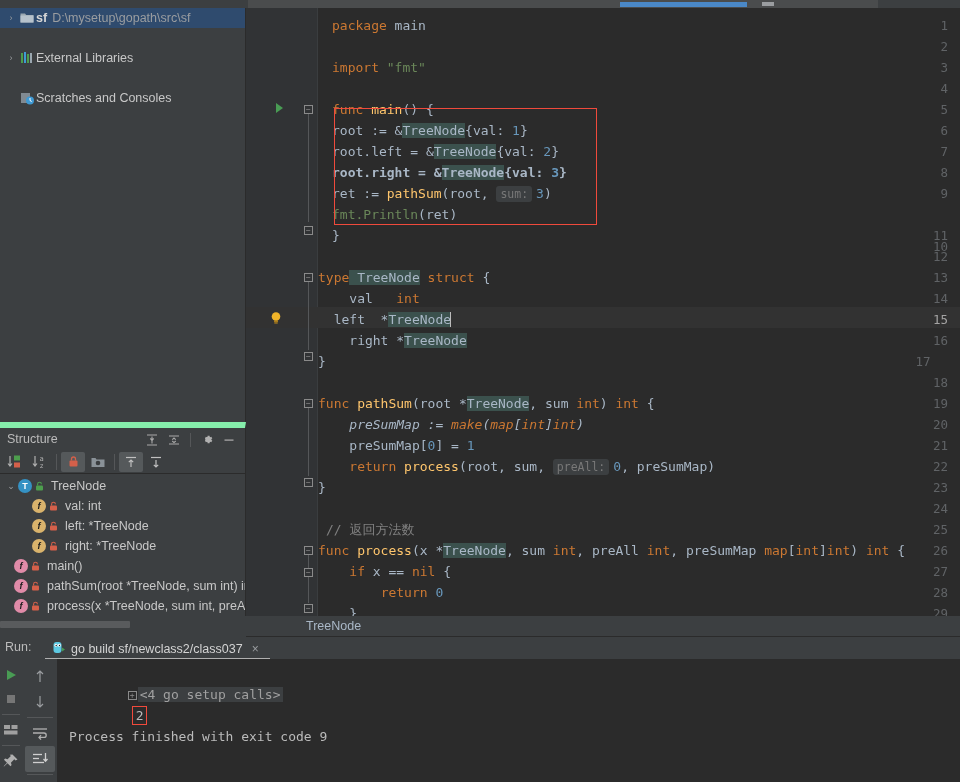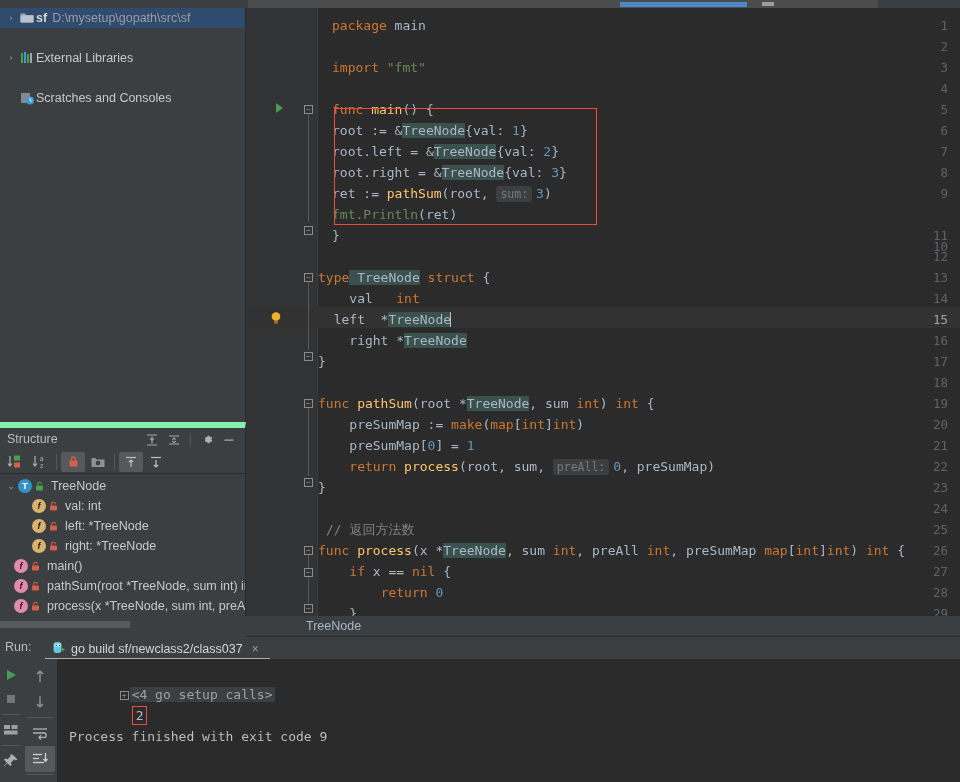--- a/index.html
+++ b/index.html
@@ -183,21 +183,21 @@
   .rt-btn2.on { background:#55595b; }
   .hsep { width:18px; height:1px; background:#555759; margin:3px 2px; }
   .hsep2 { width:26px; height:1px; background:#555759; margin:2px 4px; }
 
   .console {
     position:absolute; left:57px; top:22px; right:0; height:123px;
     background:#2b2b2b; color:#bbbbbb;
     font-family:"DejaVu Sans Mono", monospace; font-size:13px;
     padding-top:4px;
   }
-  .con-line { height:21px; line-height:21px; white-space:pre; padding-left:0; }
+  .con-line { height:21px; line-height:21px; white-space:pre; padding-left:8px; }
   .folded { background:#3c3f41; color:#a0a0a0; padding:0 2px; }
   .foldbox {
     display:inline-block; width:9px;height:9px;border:1px solid #8a8a8a;color:#8a8a8a;
     font-size:8px;line-height:7px;text-align:center;vertical-align:1px; margin-right:1px;
   }
   .out-num { color:#bbbbbb; }
   .red-outline { border:1px solid #f04a3c; padding:0 3px; display:inline-block; line-height:17px; }
 </style>
 </head>
 <body>
@@ -425,21 +425,21 @@
     <div class="ln" style="top:133px;">7</div>
     <div class="ln" style="top:154px;">8</div>
     <div class="ln" style="top:175px;">9</div>
     <div class="ln" style="top:196px;margin-top:32px;">10</div>
     <div class="ln" style="top:217px;">11</div>
     <div class="ln" style="top:238px;">12</div>
     <div class="ln" style="top:259px;">13</div>
     <div class="ln" style="top:280px;">14</div>
     <div class="ln cur" style="top:301px;">15</div>
     <div class="ln" style="top:322px;">16</div>
-    <div class="ln" style="top:343px;">17</div>
+    <div class="ln" style="top:343px;text-align:center;">17</div>
     <div class="ln" style="top:364px;">18</div>
     <div class="ln" style="top:385px;">19</div>
     <div class="ln" style="top:406px;">20</div>
     <div class="ln" style="top:427px;">21</div>
     <div class="ln" style="top:448px;">22</div>
     <div class="ln" style="top:469px;">23</div>
     <div class="ln" style="top:490px;">24</div>
     <div class="ln" style="top:511px;">25</div>
     <div class="ln" style="top:532px;">26</div>
     <div class="ln" style="top:553px;">27</div>
@@ -478,41 +478,41 @@
       <div class="codeline" style="top:7px; left:14px;"><span class="kw">package</span><span class="ident"> main</span></div>
 
       <div class="codeline" style="top:49px; left:14px;"><span class="kw">import</span><span class="str"> "fmt"</span></div>
 
       <div class="codeline" style="top:91px; left:14px;"><span class="kw">func</span><span class="fn"> main</span><span class="ident">() {</span></div>
 
       <div class="codeline" style="top:112px; left:14px;"><span class="ident">root := &amp;</span><span class="hl-occ">TreeNode</span><span class="ident">{val: </span><span class="num">1</span><span class="ident">}</span></div>
 
       <div class="codeline" style="top:133px; left:14px;"><span class="ident">root.left = &amp;</span><span class="hl-occ">TreeNode</span><span class="ident">{val: </span><span class="num">2</span><span class="ident">}</span></div>
 
-      <div class="codeline" style="top:154px; left:14px;"><span class="ident">root.right = &amp;</span><span class="hl-occ">TreeNode</span><span class="ident">{val: </span><span class="num">3</span><span class="ident">}</span></div>
+      <div class="codeline" style="top:154px; left:14px;font-weight:bold;"><span class="ident">root.right = &amp;</span><span class="hl-occ">TreeNode</span><span class="ident">{val: </span><span class="num">3</span><span class="ident">}</span></div>
 
       <div class="codeline" style="top:175px; left:14px;"><span class="ident">ret := </span><span class="fn">pathSum</span><span class="ident">(root, </span><span class="hint"><span>sum:</span></span><span class="num" style="margin-left:4px;">3</span><span class="ident">)</span></div>
 
       <div class="codeline" style="top:196px; left:14px;"><span class="str">fmt.</span><span class="str">Println</span><span class="ident">(ret)</span></div>
 
       <div class="codeline" style="top:217px; left:14px;"><span class="ident">}</span></div>
 
       <div class="codeline" style="top:259px; left:0px;"><span class="kw">type</span><span class="hl-occ"> TreeNode</span><span class="kw"> struct</span><span class="ident"> {</span></div>
 
       <div class="codeline" style="top:280px; left:0px;"><span class="ident">    val   </span><span class="kw">int</span></div>
 
       <div class="codeline" style="top:301px; left:0px;"><span class="ident">  left  *</span><span class="hl-occ">TreeNode</span><span class="caret"></span></div>
 
       <div class="codeline" style="top:322px; left:0px;"><span class="ident">    right *</span><span class="hl-occ">TreeNode</span></div>
 
       <div class="codeline" style="top:343px; left:0px;"><span class="ident">}</span></div>
 
       <div class="codeline" style="top:385px; left:0px;"><span class="kw">func</span><span class="fn"> pathSum</span><span class="ident">(root *</span><span class="hl-occ">TreeNode</span><span class="ident">, sum </span><span class="kw">int</span><span class="ident">) </span><span class="kw">int</span><span class="ident"> {</span></div>
 
-      <div class="codeline" style="top:406px; left:0px;"><span class="ident">    </span><span class="ident">preSumMap := </span><span class="kw">make</span><span class="ident">(</span><span class="kw">map</span><span class="ident">[</span><span class="kw">int</span><span class="ident">]</span><span class="kw">int</span><span class="ident">)</span></div>
+      <div class="codeline" style="top:406px; left:0px;font-style:italic;"><span class="ident">    </span><span class="ident">preSumMap := </span><span class="kw">make</span><span class="ident">(</span><span class="kw">map</span><span class="ident">[</span><span class="kw">int</span><span class="ident">]</span><span class="kw">int</span><span class="ident">)</span></div>
 
       <div class="codeline" style="top:427px; left:0px;"><span class="ident">    </span><span class="ident">preSumMap[</span><span class="num">0</span><span class="ident">] = </span><span class="num">1</span></div>
 
       <div class="codeline" style="top:448px; left:0px;"><span class="ident">    </span><span class="kw">return</span><span class="fn"> process</span><span class="ident">(root, sum, </span><span class="hint"><span>preAll:</span></span><span class="num" style="margin-left:4px;">0</span><span class="ident">, preSumMap)</span></div>
 
       <div class="codeline" style="top:469px; left:0px;"><span class="ident">}</span></div>
 
       <div class="codeline" style="top:511px; left:8px;"><span class="cmt">// 返回方法数</span></div>
 
       <div class="codeline" style="top:532px; left:0px;"><span class="kw">func</span><span class="fn"> process</span><span class="ident">(x *</span><span class="hl-occ">TreeNode</span><span class="ident">, sum </span><span class="kw">int</span><span class="ident">, preAll </span><span class="kw">int</span><span class="ident">, preSumMap </span><span class="kw">map</span><span class="ident">[</span><span class="kw">int</span><span class="ident">]</span><span class="kw">int</span><span class="ident">) </span><span class="kw">int</span><span class="ident"> {</span></div>

